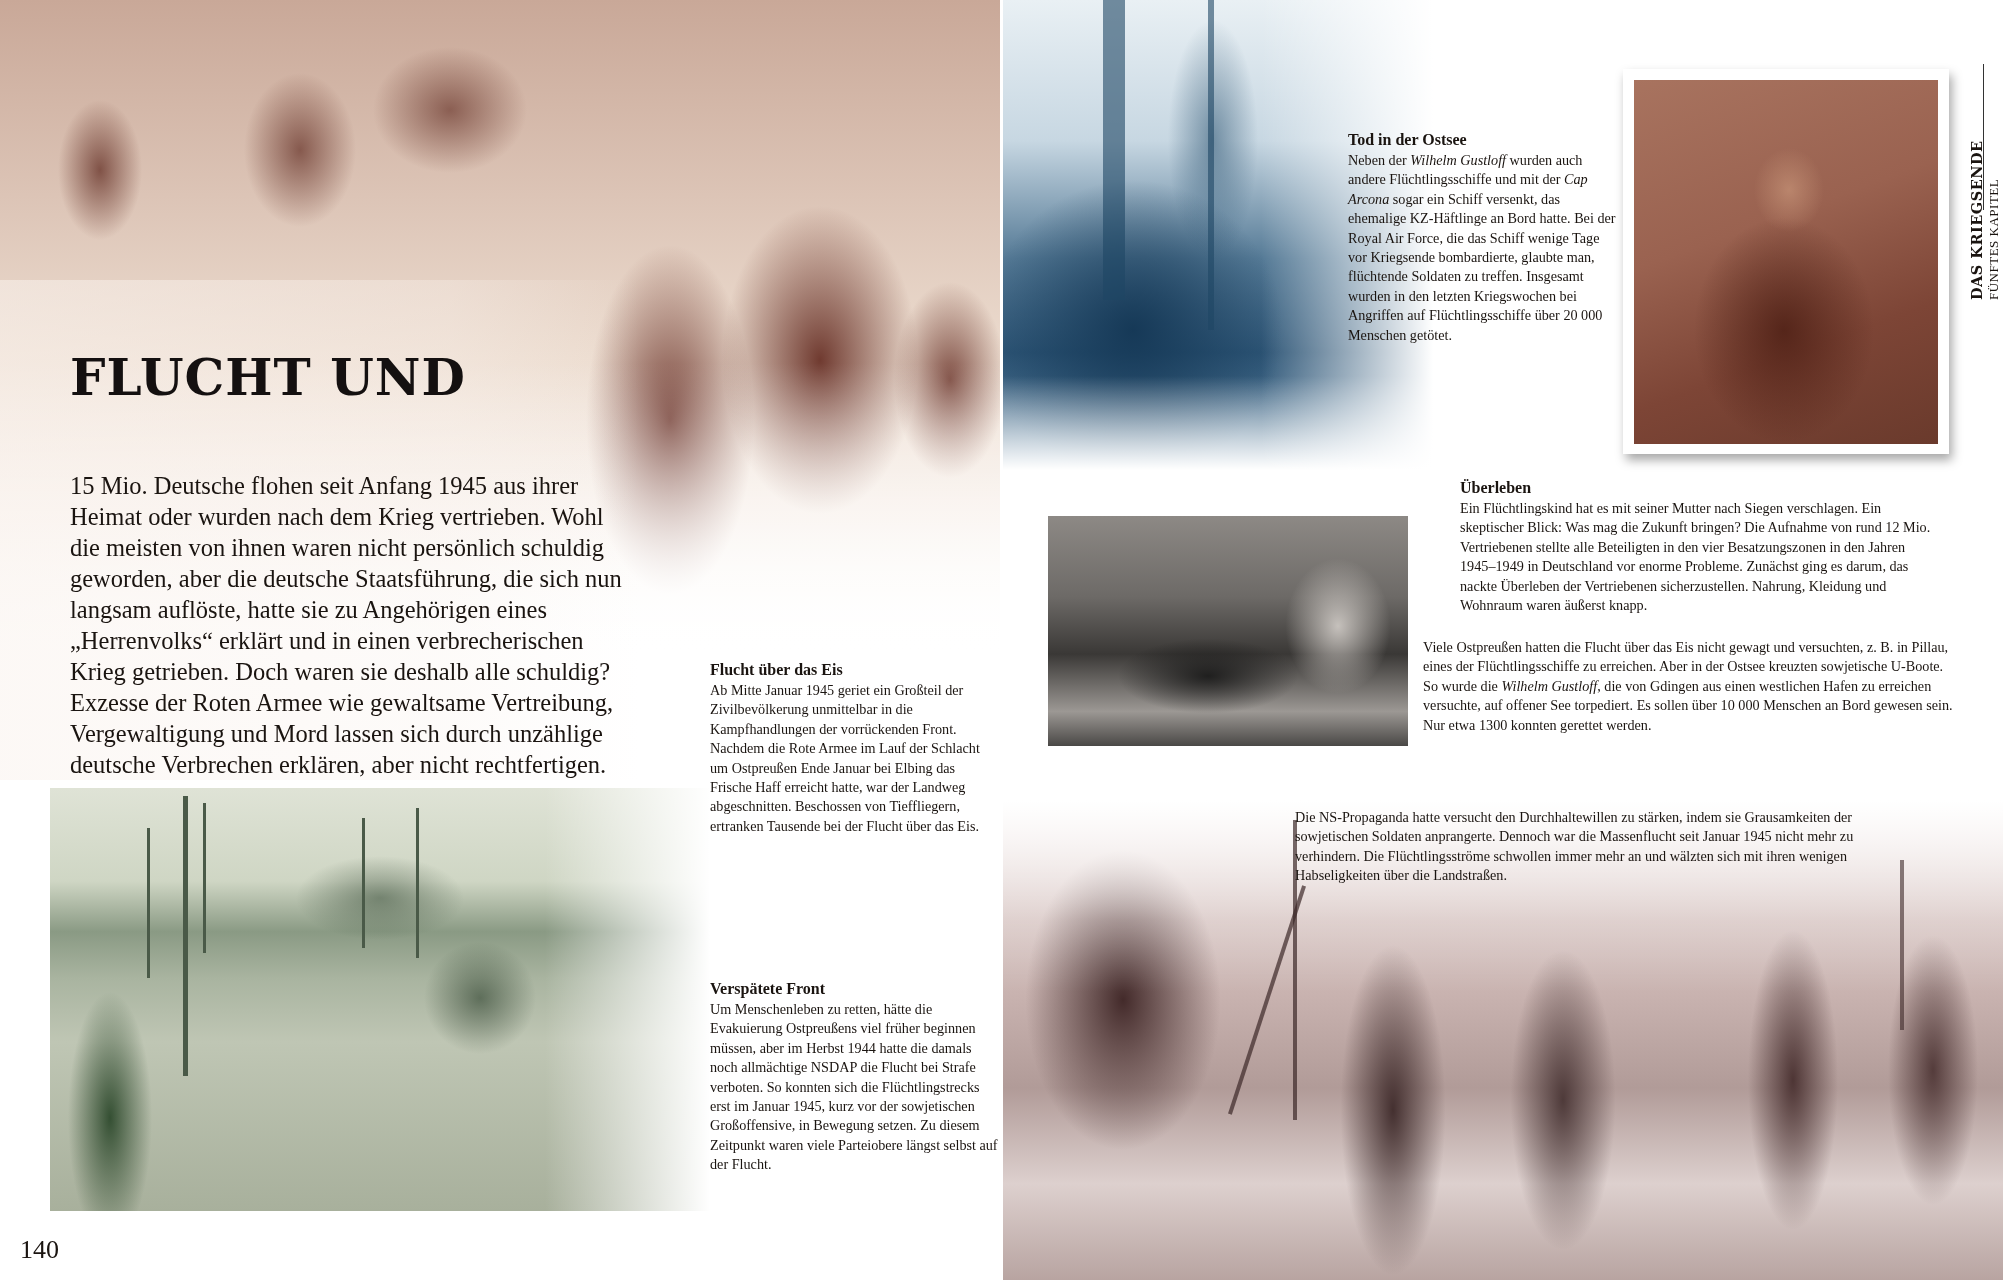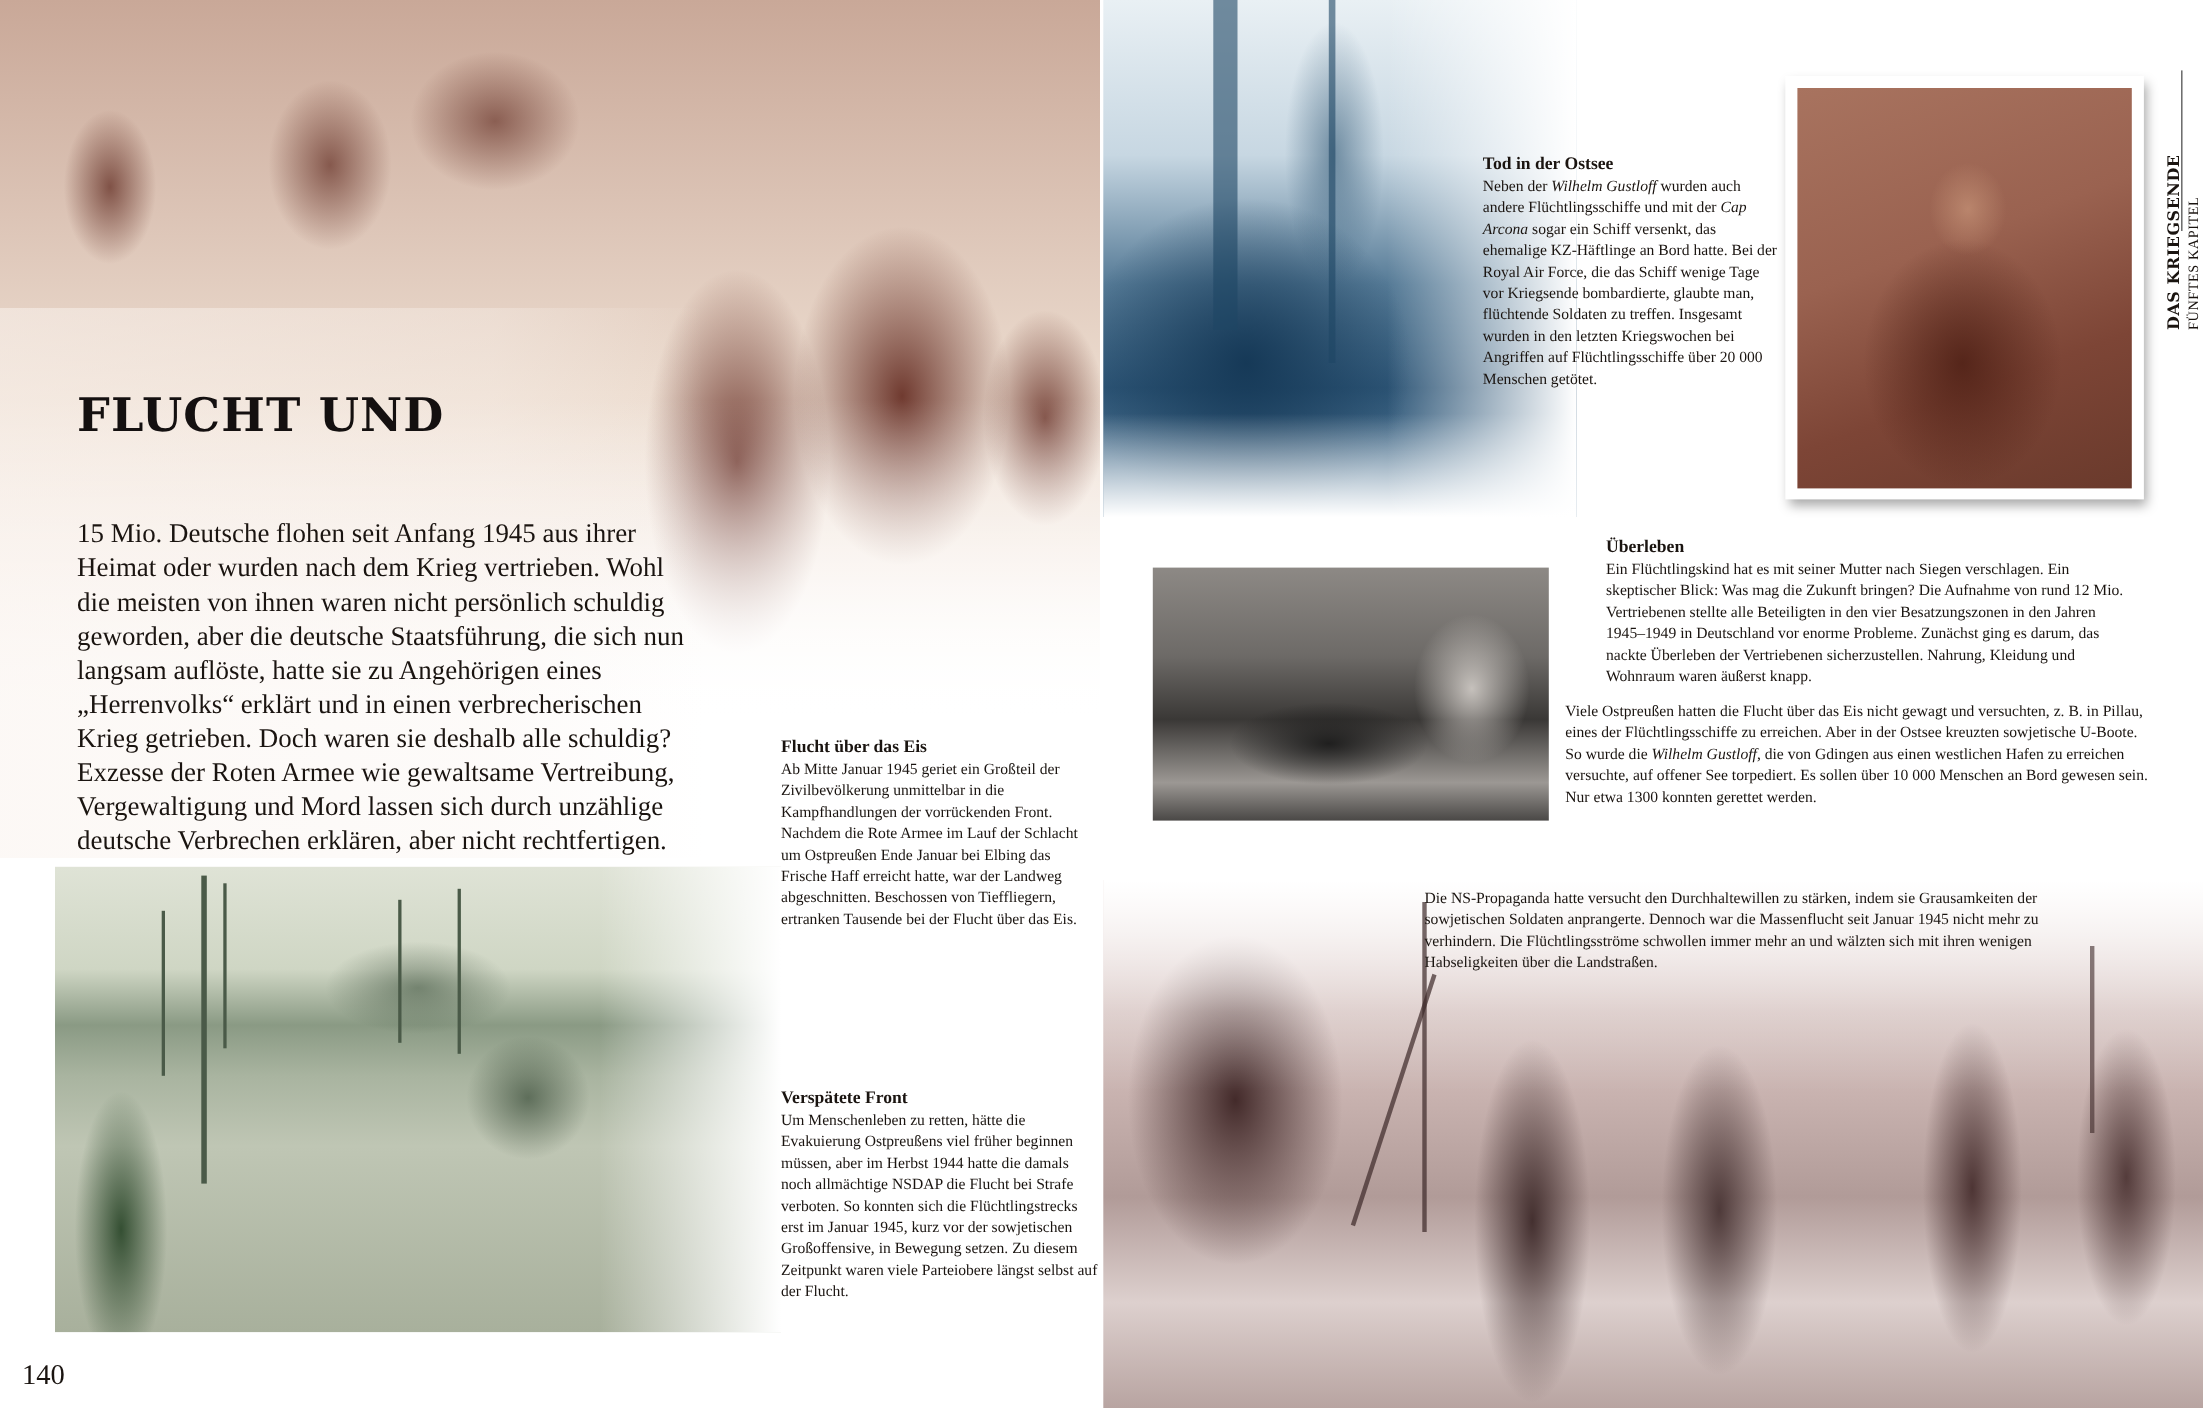--- a/index.html
+++ b/index.html
@@ -14,33 +14,33 @@
       radial-gradient(ellipse 80px 140px at 950px 380px, rgba(90,30,20,.75), rgba(90,30,20,0) 70%),
       radial-gradient(ellipse 60px 100px at 100px 170px, rgba(90,35,25,.7), rgba(90,35,25,0) 70%),
       radial-gradient(ellipse 80px 110px at 300px 150px, rgba(90,35,25,.65), rgba(90,35,25,0) 70%),
       radial-gradient(ellipse 110px 90px at 450px 110px, rgba(90,35,25,.6), rgba(90,35,25,0) 70%),
       linear-gradient(180deg,#c9a898 0%,#dcc4b6 30%,#ecdccf 55%,#f6ede6 80%,#fff 100%);}
   .hero-fade{left:0;top:0;width:1000px;height:660px;
     background:linear-gradient(180deg,rgba(255,255,255,0) 55%,rgba(255,255,255,1) 100%);}
   .hero-fade2{left:0;top:280px;width:640px;height:500px;
     background:linear-gradient(90deg,rgba(250,243,238,.55) 0%,rgba(250,243,238,.35) 70%,rgba(250,243,238,0) 100%);}
   .title{left:70px;top:350px;font-family:"DejaVu Serif","Liberation Serif",serif;
-    font-weight:bold;font-size:42px;line-height:56px;letter-spacing:1px;color:#141010;margin:0;}
+    font-weight:bold;font-size:50px;line-height:56px;letter-spacing:1px;color:#141010;margin:0;}
   .intro{left:70px;top:470px;width:560px;font-family:"Liberation Serif","DejaVu Serif",serif;
     font-size:24.5px;line-height:31px;color:#1a1410;margin:0;}
   .photo-green{left:50px;top:788px;width:660px;height:423px;
     background:
       linear-gradient(90deg,rgba(255,255,255,0) 75%,rgba(255,255,255,1) 100%),
       radial-gradient(ellipse 60px 180px at 60px 330px, rgba(30,60,30,.85), rgba(30,60,30,0) 70%),
       radial-gradient(ellipse 80px 80px at 430px 210px, rgba(40,60,40,.6), rgba(40,60,40,0) 70%),
       radial-gradient(ellipse 120px 60px at 330px 110px, rgba(60,80,60,.55), rgba(60,80,60,0) 70%),
       linear-gradient(180deg,#dfe3d6 0%,#cfd6c4 22%,#8a9a84 34%,#a9b4a0 45%,#bfc6b4 60%,#a8b09c 100%);}
   .pole{position:absolute;background:#4a5a48;width:5px;}
   .cap{font-family:"Liberation Serif","DejaVu Serif",serif;font-size:14.2px;line-height:19.4px;color:#1a1410;margin:0;}
-  .cap h3{font-size:16px;font-weight:bold;margin:12px 0 1px 0;line-height:20px;}
+  .cap h3{font-size:16px;font-weight:bold;margin:2px 0 1px 0;line-height:20px;}
   .cap em{font-style:italic;}
   .cap-eis{left:710px;top:658px;width:290px;}
   .cap-spaet{left:710px;top:977px;width:290px;}
   .pagenum{left:20px;top:1235px;font-family:"Liberation Serif",serif;font-size:26px;color:#1a1410;}
   
   .ship{left:1003px;top:0;width:430px;height:470px;
     background:
       linear-gradient(90deg,rgba(255,255,255,0) 60%,rgba(255,255,255,1) 100%),
       linear-gradient(180deg,rgba(255,255,255,0) 80%,rgba(255,255,255,1) 100%),
       radial-gradient(ellipse 200px 200px at 130px 330px, rgba(20,55,85,.95), rgba(20,55,85,0) 75%),

